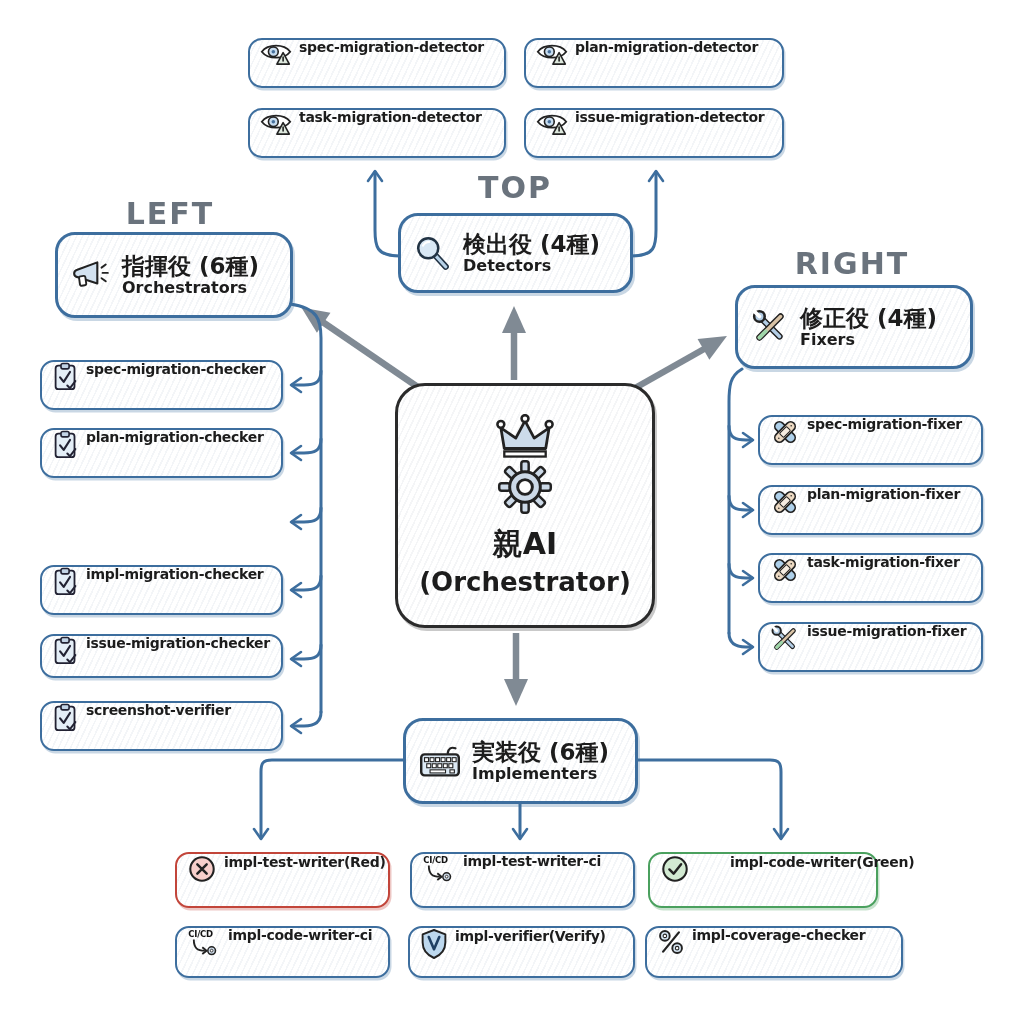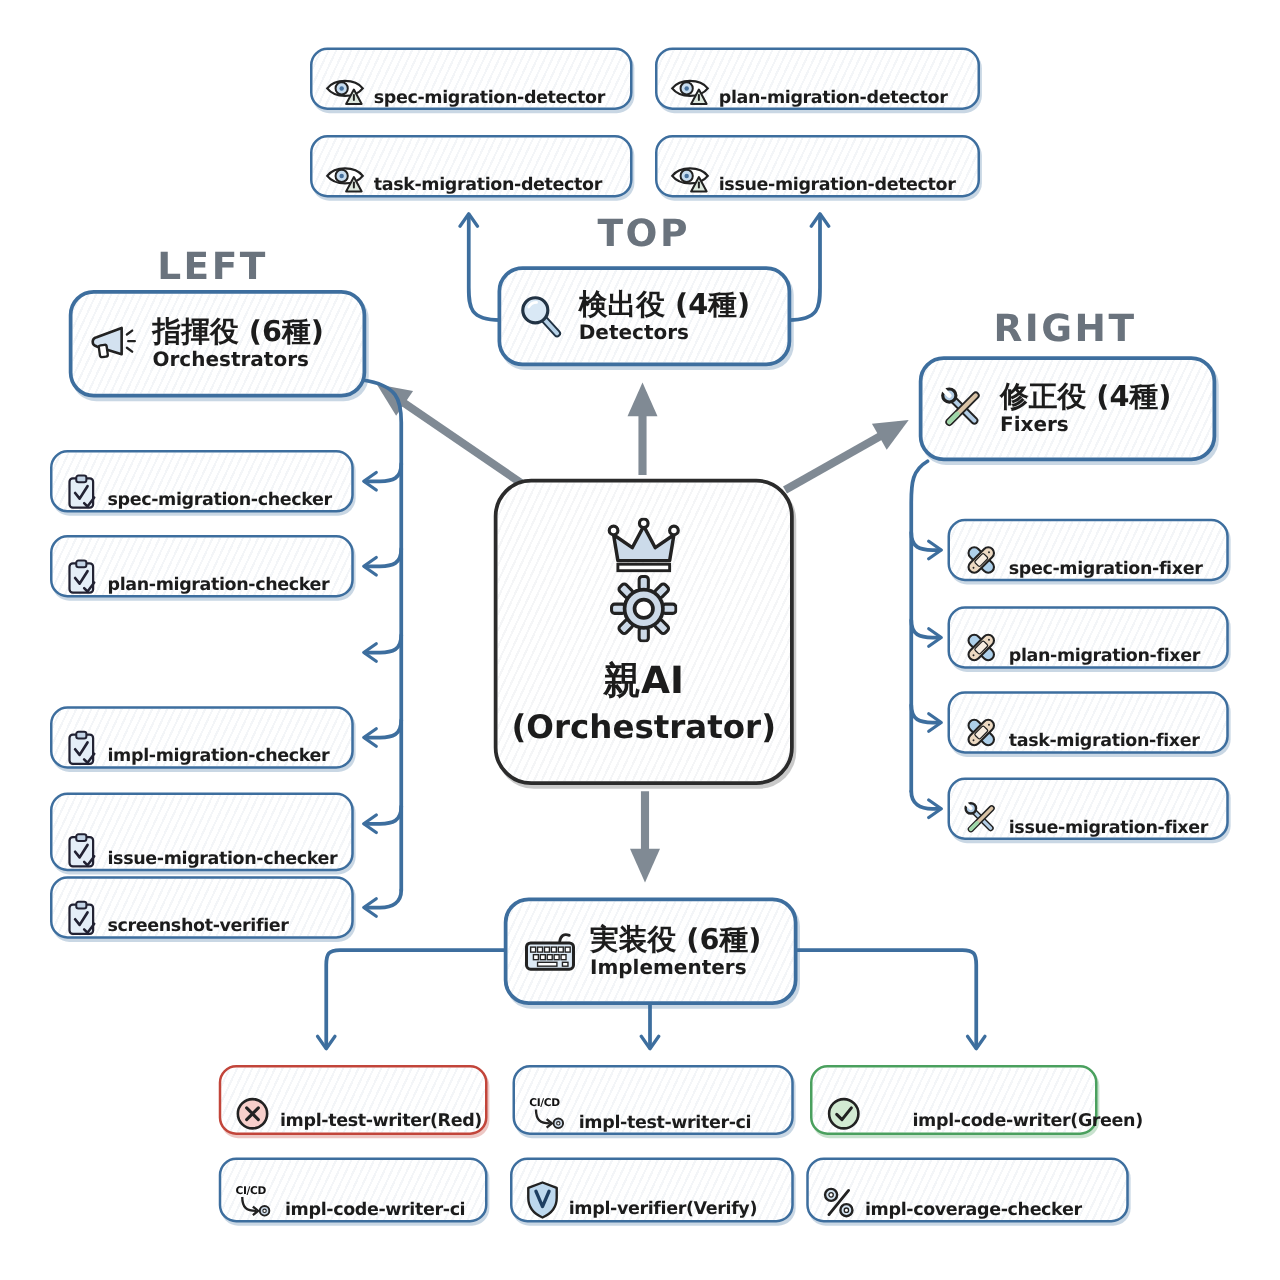--- a/index.html
+++ b/index.html
@@ -1,20 +1,20 @@
 <!DOCTYPE html>
 <html><head>
 <meta charset="utf-8">
 <style>
   html,body{margin:0;padding:0;background:#fff;}
   .canvas{position:relative;width:1024px;height:1024px;background:#fff;overflow:hidden;
           font-family:"DejaVu Sans",sans-serif;font-weight:bold;color:#1c1c1c;}
   .wires{position:absolute;inset:0;pointer-events:none;}
   .seclabel{position:absolute;font-size:30px;letter-spacing:2px;color:#6a737d;text-align:center;}
-  .node{position:absolute;display:flex;align-items:flex-end;gap:7px;padding:0 10px;box-sizing:border-box;
+  .node{position:absolute;display:flex;align-items:flex-start;gap:7px;padding:0 10px;box-sizing:border-box;
         background-color:#fff;
         background-image:repeating-linear-gradient(115deg,rgba(140,160,185,0.10) 0 1.6px,transparent 1.6px 5.5px);
         border:2.5px solid #3d6e9e;border-radius:14px;
         box-shadow:1.5px 2.5px 0 rgba(61,110,158,0.28);
         font-size:14px;letter-spacing:-0.3px;white-space:nowrap;}
   .node .lbl{line-height:1.1;}
   .node .stack{display:flex;flex-direction:row;align-items:center;flex:1;line-height:1.25;}
   .node.red{border-color:#c2453a;box-shadow:1.5px 2.5px 0 rgba(194,69,58,0.30);}
   .node.green{border-color:#4aa05e;box-shadow:1.5px 2.5px 0 rgba(74,160,94,0.30);gap:40px;}
   .hdr{position:absolute;display:flex;align-items:center;gap:11px;padding:0 13px;box-sizing:border-box;
@@ -266,34 +266,34 @@
         <use href="#s-clip"></use>
       </svg>
     <span class="lbl">plan-migration-checker</span>
   </div>
   <div class="node" style="left:40px;top:565px;width:243px;height:50px">
     <svg class="ic" width="27" height="29">
         <use href="#s-clip"></use>
       </svg>
     <span class="lbl">impl-migration-checker</span>
   </div>
-  <div class="node" style="left:40px;top:634px;width:243px;height:63px">
+  <div class="node" style="left:40px;top:634px;width:243px;height:44px">
     <svg class="ic" width="27" height="29">
         <use href="#s-clip"></use>
       </svg>
     <span class="lbl">issue-migration-checker</span>
   </div>
   <div class="node" style="left:40px;top:701px;width:243px;height:50px">
     <svg class="ic" width="27" height="29">
         <use href="#s-clip"></use>
       </svg>
     <span class="lbl">screenshot-verifier</span>
   </div>
 
-  <div class="center" style="left:395px;top:383px;width:240px;height:245px">
+  <div class="center" style="left:395px;top:383px;width:260px;height:245px">
     <svg width="60" height="46">
         <use href="#s-crown"></use>
       </svg>
     <svg width="54" height="54">
         <use href="#s-gear"></use>
       </svg>
     <div class="cjp">親AI</div>
     <div class="cen">(Orchestrator)</div>
   </div>
 

